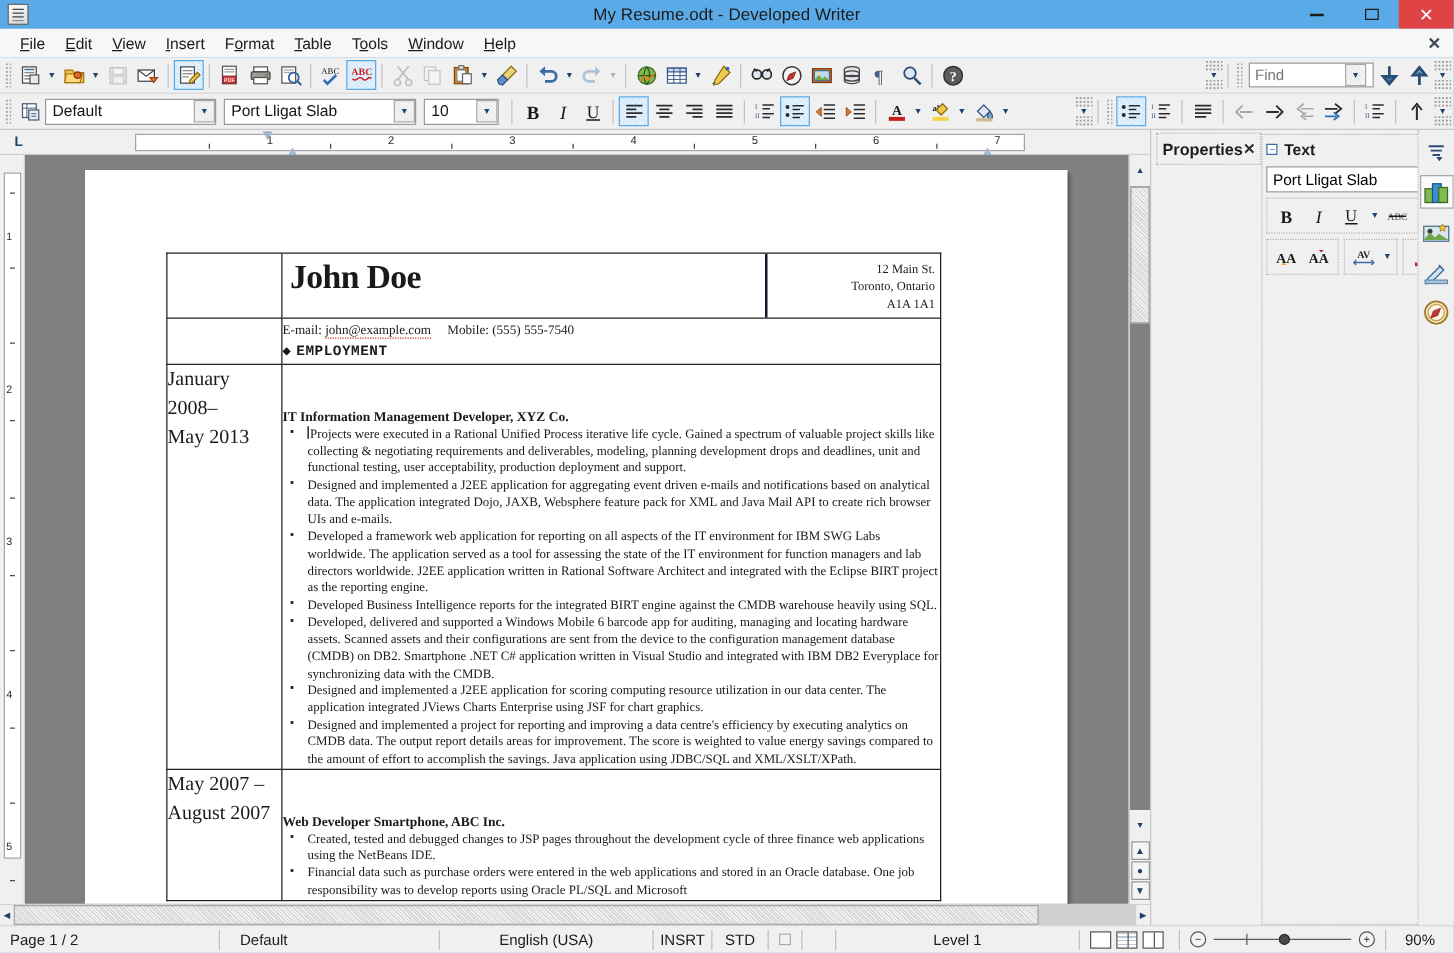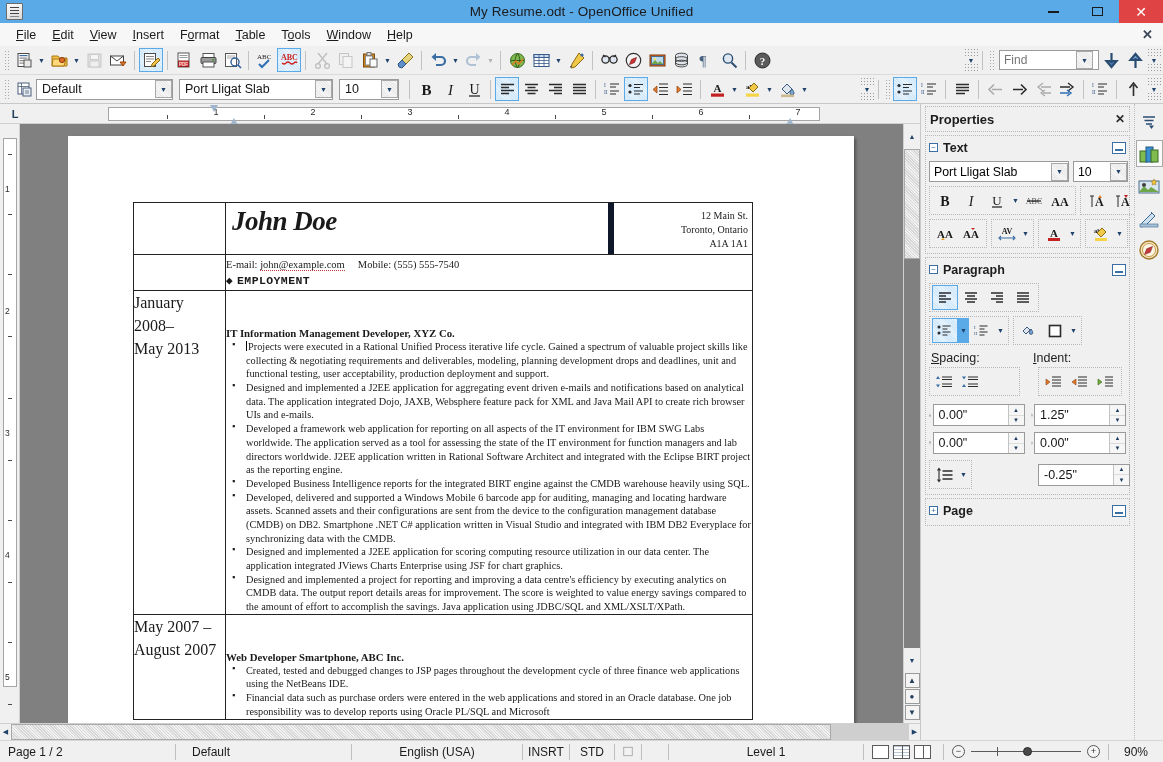--- a/index.html
+++ b/index.html
@@ -302,21 +302,21 @@
   .cell-date {
     width: 92px;
     padding: 5px 4px 5px 4px;
     font-size: 16px;
     line-height: 1.45;
     font-family: "Liberation Serif", serif;
   }
   .cell-main { padding: 3px 5px 5px 5px; }
 
   .name-row { display: flex; border: 1px solid #222; border-bottom: none; }
-  .name-cell { flex: 1; padding: 4px 0 2px 6px; border-right: 6px solid #0f172a; font-style: italic; }
+  .name-cell { flex: 1; padding: 4px 0 2px 6px; border-right: 2px solid #0f172a; }
   .addr-cell { width: 138px; padding: 6px 4px 3px 6px; text-align: right; }
   .name-blank { width: 92px; border-right: 1px solid #222; }
   .res-name {
     font-size: 27px;
     font-weight: bold;
     letter-spacing: -0.5px;
     font-family: "Liberation Serif", serif;
     line-height: 1.05;
     margin: 0;
   }
@@ -404,21 +404,21 @@
   }
 
   
   .sidebar {
     width: 243px;
     background: #f0f0f0;
     display: flex;
     flex: none;
     border-left: 1px solid #c8c8c8;
   }
-  .sb-panel { width: 213px; display: flex; flex-direction: column; padding: 0 4px; }
+  .sb-panel { width: 213px; display: flex; flex-direction: row; padding: 0 4px; }
   .sb-title {
     height: 26px;
     display: flex; align-items: center;
     padding: 0 4px;
     border: 1px dotted #b7b7b7;
     margin-top: 2px;
   }
   .sb-title-text { font-size: 13px; font-weight: bold; color: #1d1d1d; }
   .sb-title-close { margin-left: auto; font-size: 12px; color: #2b2b2b; font-weight: bold; }
 
@@ -574,21 +574,21 @@
   .view-ico.two { background: repeating-linear-gradient(0deg,#fff,#fff 2px,#b9c6d4 2px,#b9c6d4 3px); }
   .save-ico { width: 13px; height: 13px; }
 </style>
 </head>
 <body>
 
 <div id="app">
 
   <div class="titlebar">
     <div class="title-icon"></div>
-    <div class="title-text">My Resume.odt - OpenOffice Unified</div>
+    <div class="title-text">My Resume.odt - Developed Writer</div>
     <div class="win-btns">
       <div class="win-btn">
           <div class="win-min-glyph"></div>
         </div>
       <div class="win-btn">
           <div class="win-max-glyph"></div>
         </div>
       <div class="win-btn close">
           <div class="win-close-glyph">✕</div>
         </div>

